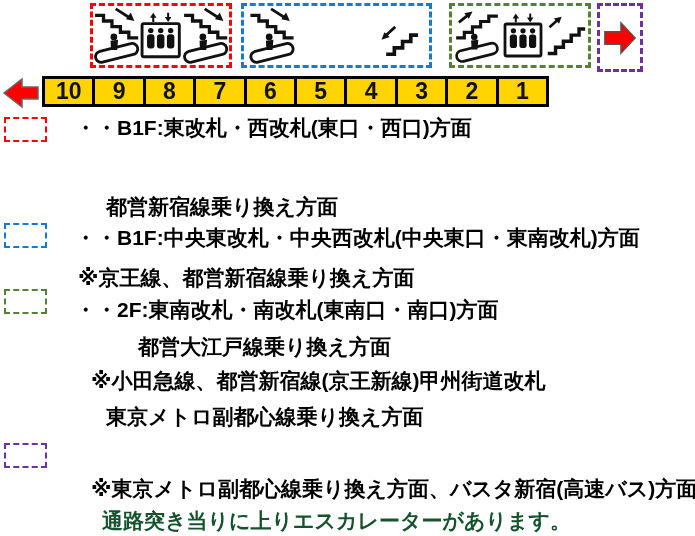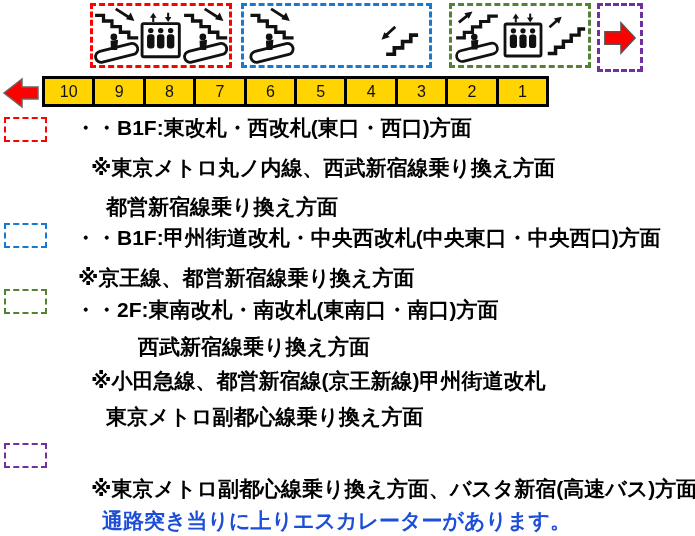--- a/index.html
+++ b/index.html
@@ -14,21 +14,21 @@
   .box-green {left:449px;top:3px; width:142px;height:65px;border:3px dashed #548235;}
   .box-purple{left:597px;top:3px; width:46px; height:69px;border:3px dashed #7030a0;justify-content:center;}
 
   
   .left-arrow{position:absolute;left:2px;top:77px;}
 
   
   .car-bar{position:absolute;left:42px;top:76px;width:507px;height:31px;box-sizing:border-box;
            border:3px solid #000;background:#ffd400;display:flex;}
   .car-cell{flex:1;display:flex;align-items:center;justify-content:center;
-            border-right:3px solid #000;font-weight:normal;font-size:16px;color:#111;line-height:1;}
+            border-right:3px solid #000;font-weight:bold;font-size:23px;color:#111;line-height:1;}
   .car-cell:last-child{border-right:none;}
 
   
   .swatch{position:absolute;left:4px;width:43px;height:25px;box-sizing:border-box;background:#fff;}
   .sw-red   {top:117px;border:2px dashed #ff0000;}
   .sw-blue  {top:223px;border:2px dashed #1779d2;}
   .sw-green {top:289px;border:2px dashed #548235;}
   .sw-purple{top:443px;border:2px dashed #7030a0;}
 
   .line{position:absolute;font-size:21px;font-weight:bold;color:#000;
@@ -37,21 +37,21 @@
   .ln2 {left:71px; top:156px;}
   .ln3 {left:86px; top:195px;}
   .ln4 {left:55px; top:226px;}
   .ln5 {left:58px; top:266px;}
   .ln6 {left:55px; top:298px;}
   .ln7 {left:118px;top:335px;}
   .ln8 {left:71px; top:369px;}
   .ln9 {left:86px; top:405px;}
   .ln10{left:55px; top:442px;}
   .ln11{left:71px; top:477px;}
-  .ln12{left:82px; top:509px;color:#1d4ed8;}
+  .ln12{left:82px; top:509px;color:#14532d;}
 
   svg{display:block;}
 </style>
 </head>
 <body>
 
 <div id="stage">
 
   <svg width="0" height="0" style="position:absolute" aria-hidden="true">
     <defs>
@@ -162,24 +162,23 @@
     <div class="car-cell">2</div>
     <div class="car-cell">1</div>
   </div>
 
   <div class="swatch sw-red"></div>
   <div class="swatch sw-blue"></div>
   <div class="swatch sw-green"></div>
   <div class="swatch sw-purple"></div>
 
   <div class="line ln1">・・B1F:東改札・西改札(東口・西口)方面</div>
-  <div class="line ln2">※東京メトロ丸ノ内線、西武新宿線乗り換え方面</div>
   <div class="line ln3">都営新宿線乗り換え方面</div>
-  <div class="line ln4">・・B1F:甲州街道改札・中央西改札(中央東口・中央西口)方面</div>
+  <div class="line ln4">・・B1F:中央東改札・中央西改札(中央東口・東南改札)方面</div>
   <div class="line ln5">※京王線、都営新宿線乗り換え方面</div>
   <div class="line ln6">・・2F:東南改札・南改札(東南口・南口)方面</div>
-  <div class="line ln7">西武新宿線乗り換え方面</div>
+  <div class="line ln7">都営大江戸線乗り換え方面</div>
   <div class="line ln8">※小田急線、都営新宿線(京王新線)甲州街道改札</div>
   <div class="line ln9">東京メトロ副都心線乗り換え方面</div>
   <div class="line ln11">※東京メトロ副都心線乗り換え方面、バスタ新宿(高速バス)方面</div>
   <div class="line ln12">通路突き当りに上りエスカレーターがあります。</div>
 
 </div>
 
 </body></html>

